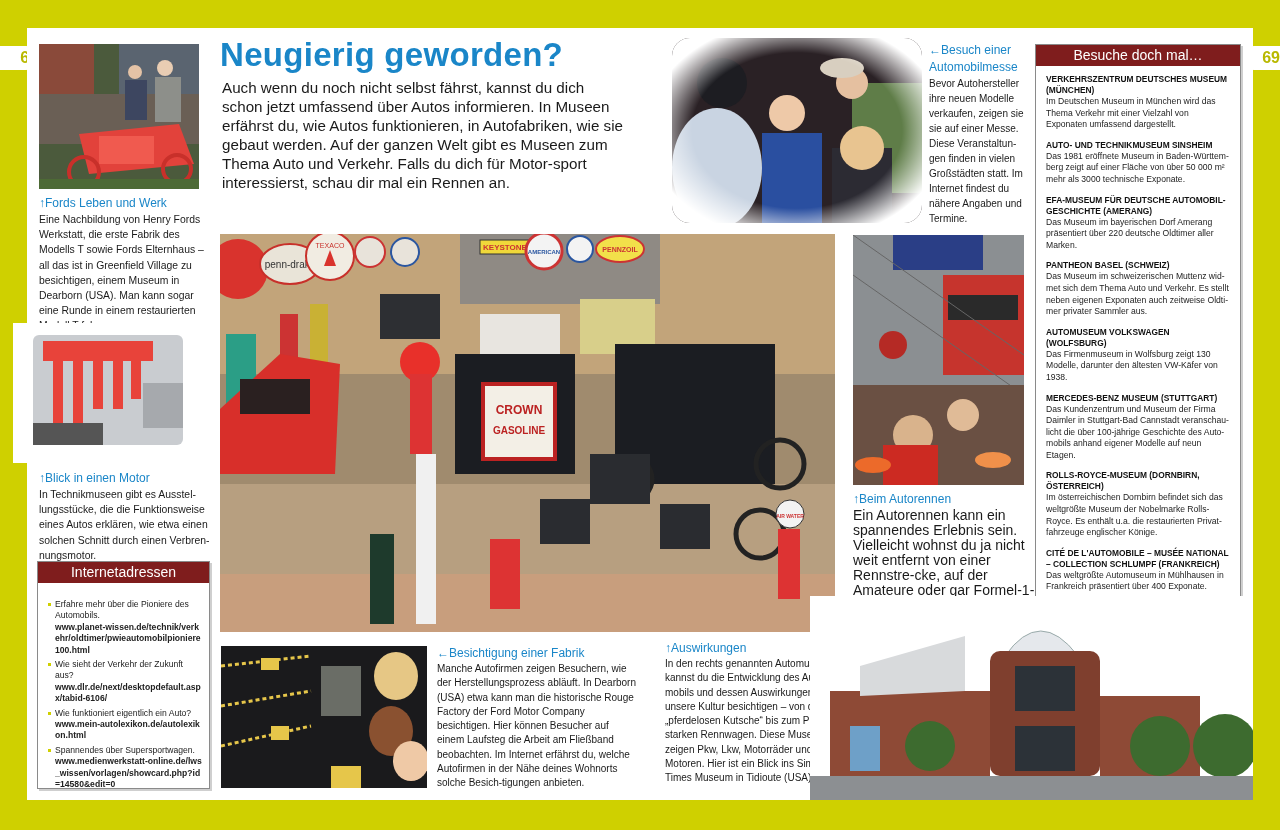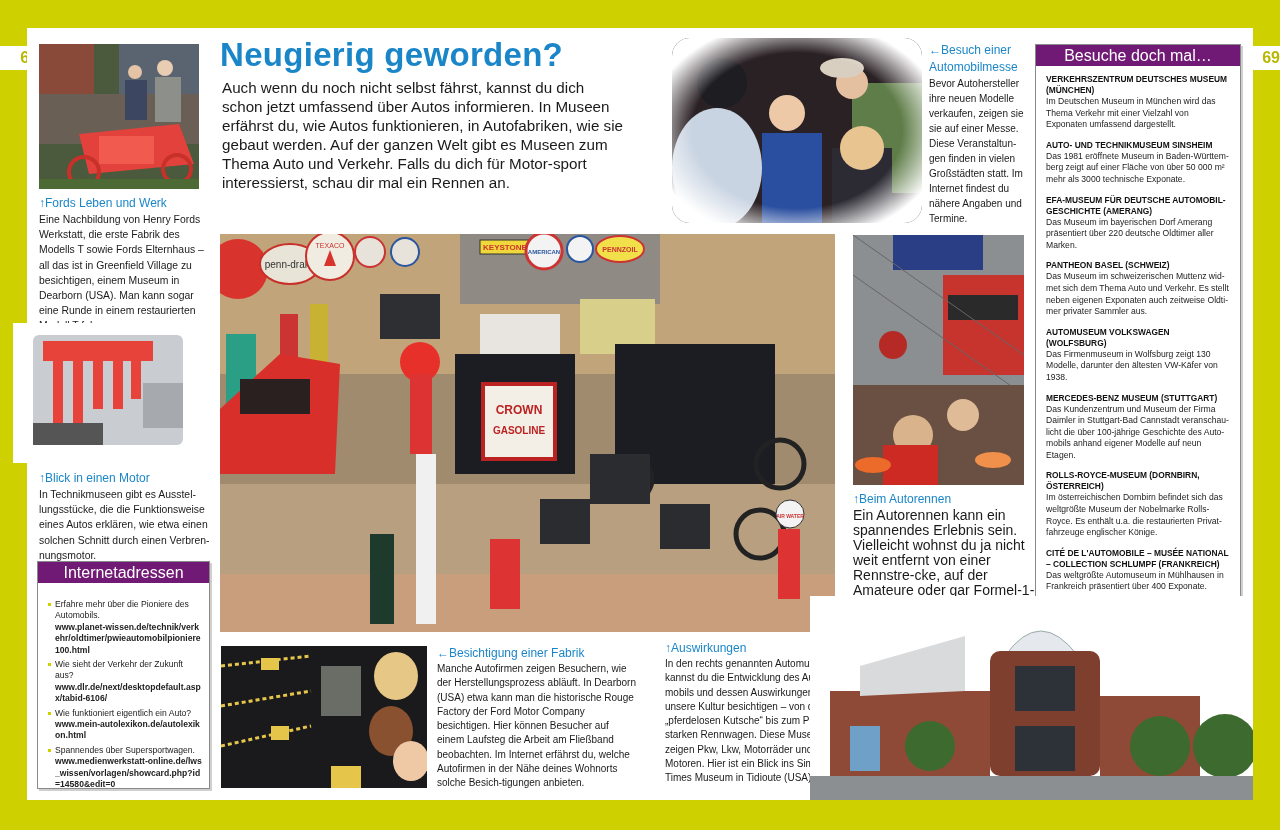--- a/index.html
+++ b/index.html
@@ -10,21 +10,21 @@
   .pn-left { left: 0; border-left: none; border-radius: 0 14px 14px 0; }
   .pn-right { left: 1240px; border-right: none; border-radius: 14px 0 0 14px; }
   .abs { position: absolute; }
   .photo { position: absolute; overflow: hidden; }
   .cap-h { font-family: "Liberation Sans", sans-serif; color: #1a86c8; font-size: 12px; font-weight: normal; line-height: 17px; }
   .cap-h .arr { font-weight: bold; }
   .cap-t { font-family: "Liberation Sans", sans-serif; font-size: 10.4px; line-height: 15.2px; color: #1a1a1a; }
   .title { font-family: "Liberation Sans", sans-serif; font-weight: bold; color: #1a86c8; font-size: 33px; letter-spacing: 0.3px; }
   .intro { font-family: "Liberation Sans", sans-serif; font-size: 15.2px; line-height: 19px; color: #1a1a1a; }
   .box { position: absolute; border: 1px solid #8a8a8a; background: #fff; box-shadow: 2px 2px 0 #cfcfcf; }
-  .box-h { background: #701a75; color: #fff; text-align: center; font-family: "Liberation Sans", sans-serif; font-size: 16px; height: 21px; line-height: 21px; }
+  .box-h { background: #7f1d1d; color: #fff; text-align: center; font-family: "Liberation Sans", sans-serif; font-size: 14px; height: 21px; line-height: 21px; }
   .box ul { list-style: none; padding: 16px 6px 4px 10px; }
   .box li { font-family: "Liberation Sans", sans-serif; font-size: 8.6px; line-height: 11.4px; padding-left: 7px; position: relative; margin-bottom: 3px; color: #222; }
   .box li::before { content: ""; position: absolute; left: 0; top: 4px; width: 3px; height: 3px; background: #cfd000; }
   .box li .url { font-weight: bold; display: block; word-break: break-all; }
   .museum { padding: 0 10px; margin-bottom: 9px; }
   .museum .mn { font-family: "Liberation Sans", sans-serif; font-weight: bold; font-size: 8.4px; line-height: 11px; text-transform: uppercase; color: #111; }
   .museum .md { font-family: "Liberation Sans", sans-serif; font-size: 8.6px; line-height: 11.6px; color: #222; }
   .small-cap { font-family: "Liberation Sans", sans-serif; font-weight: bold; font-size: 8.6px; line-height: 11px; text-align: center; color: #222; }
 </style>
 </head>

